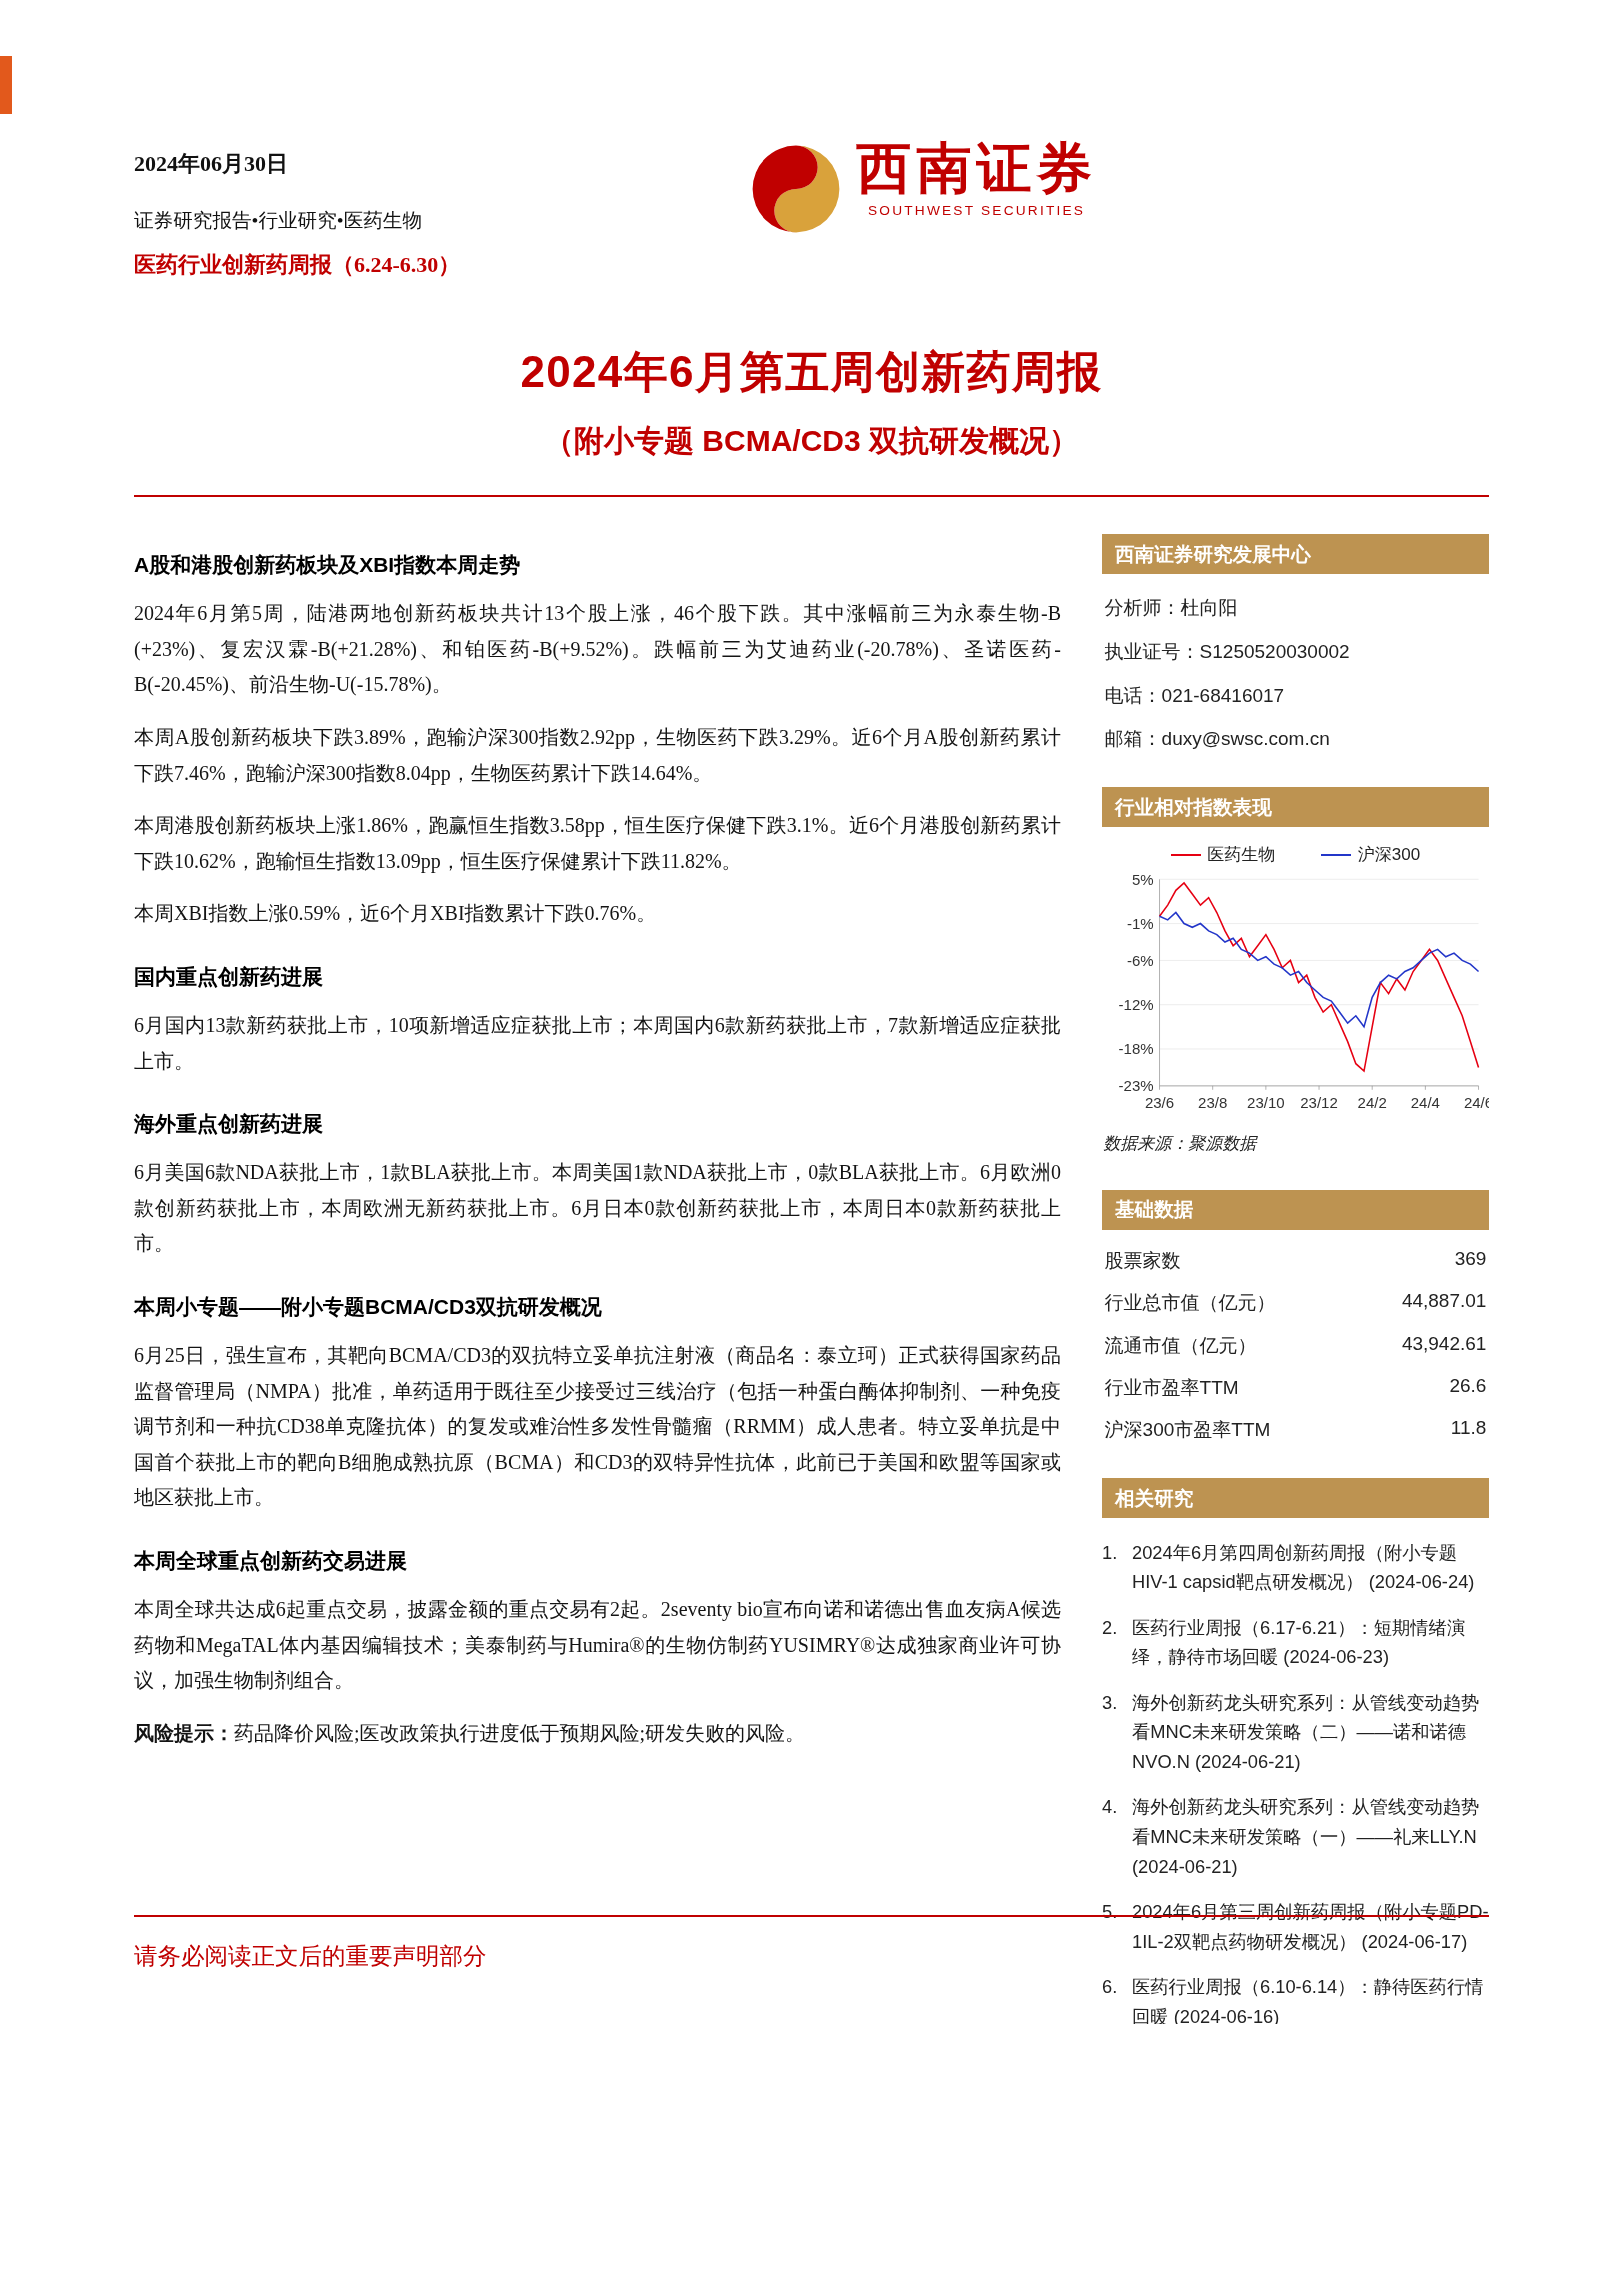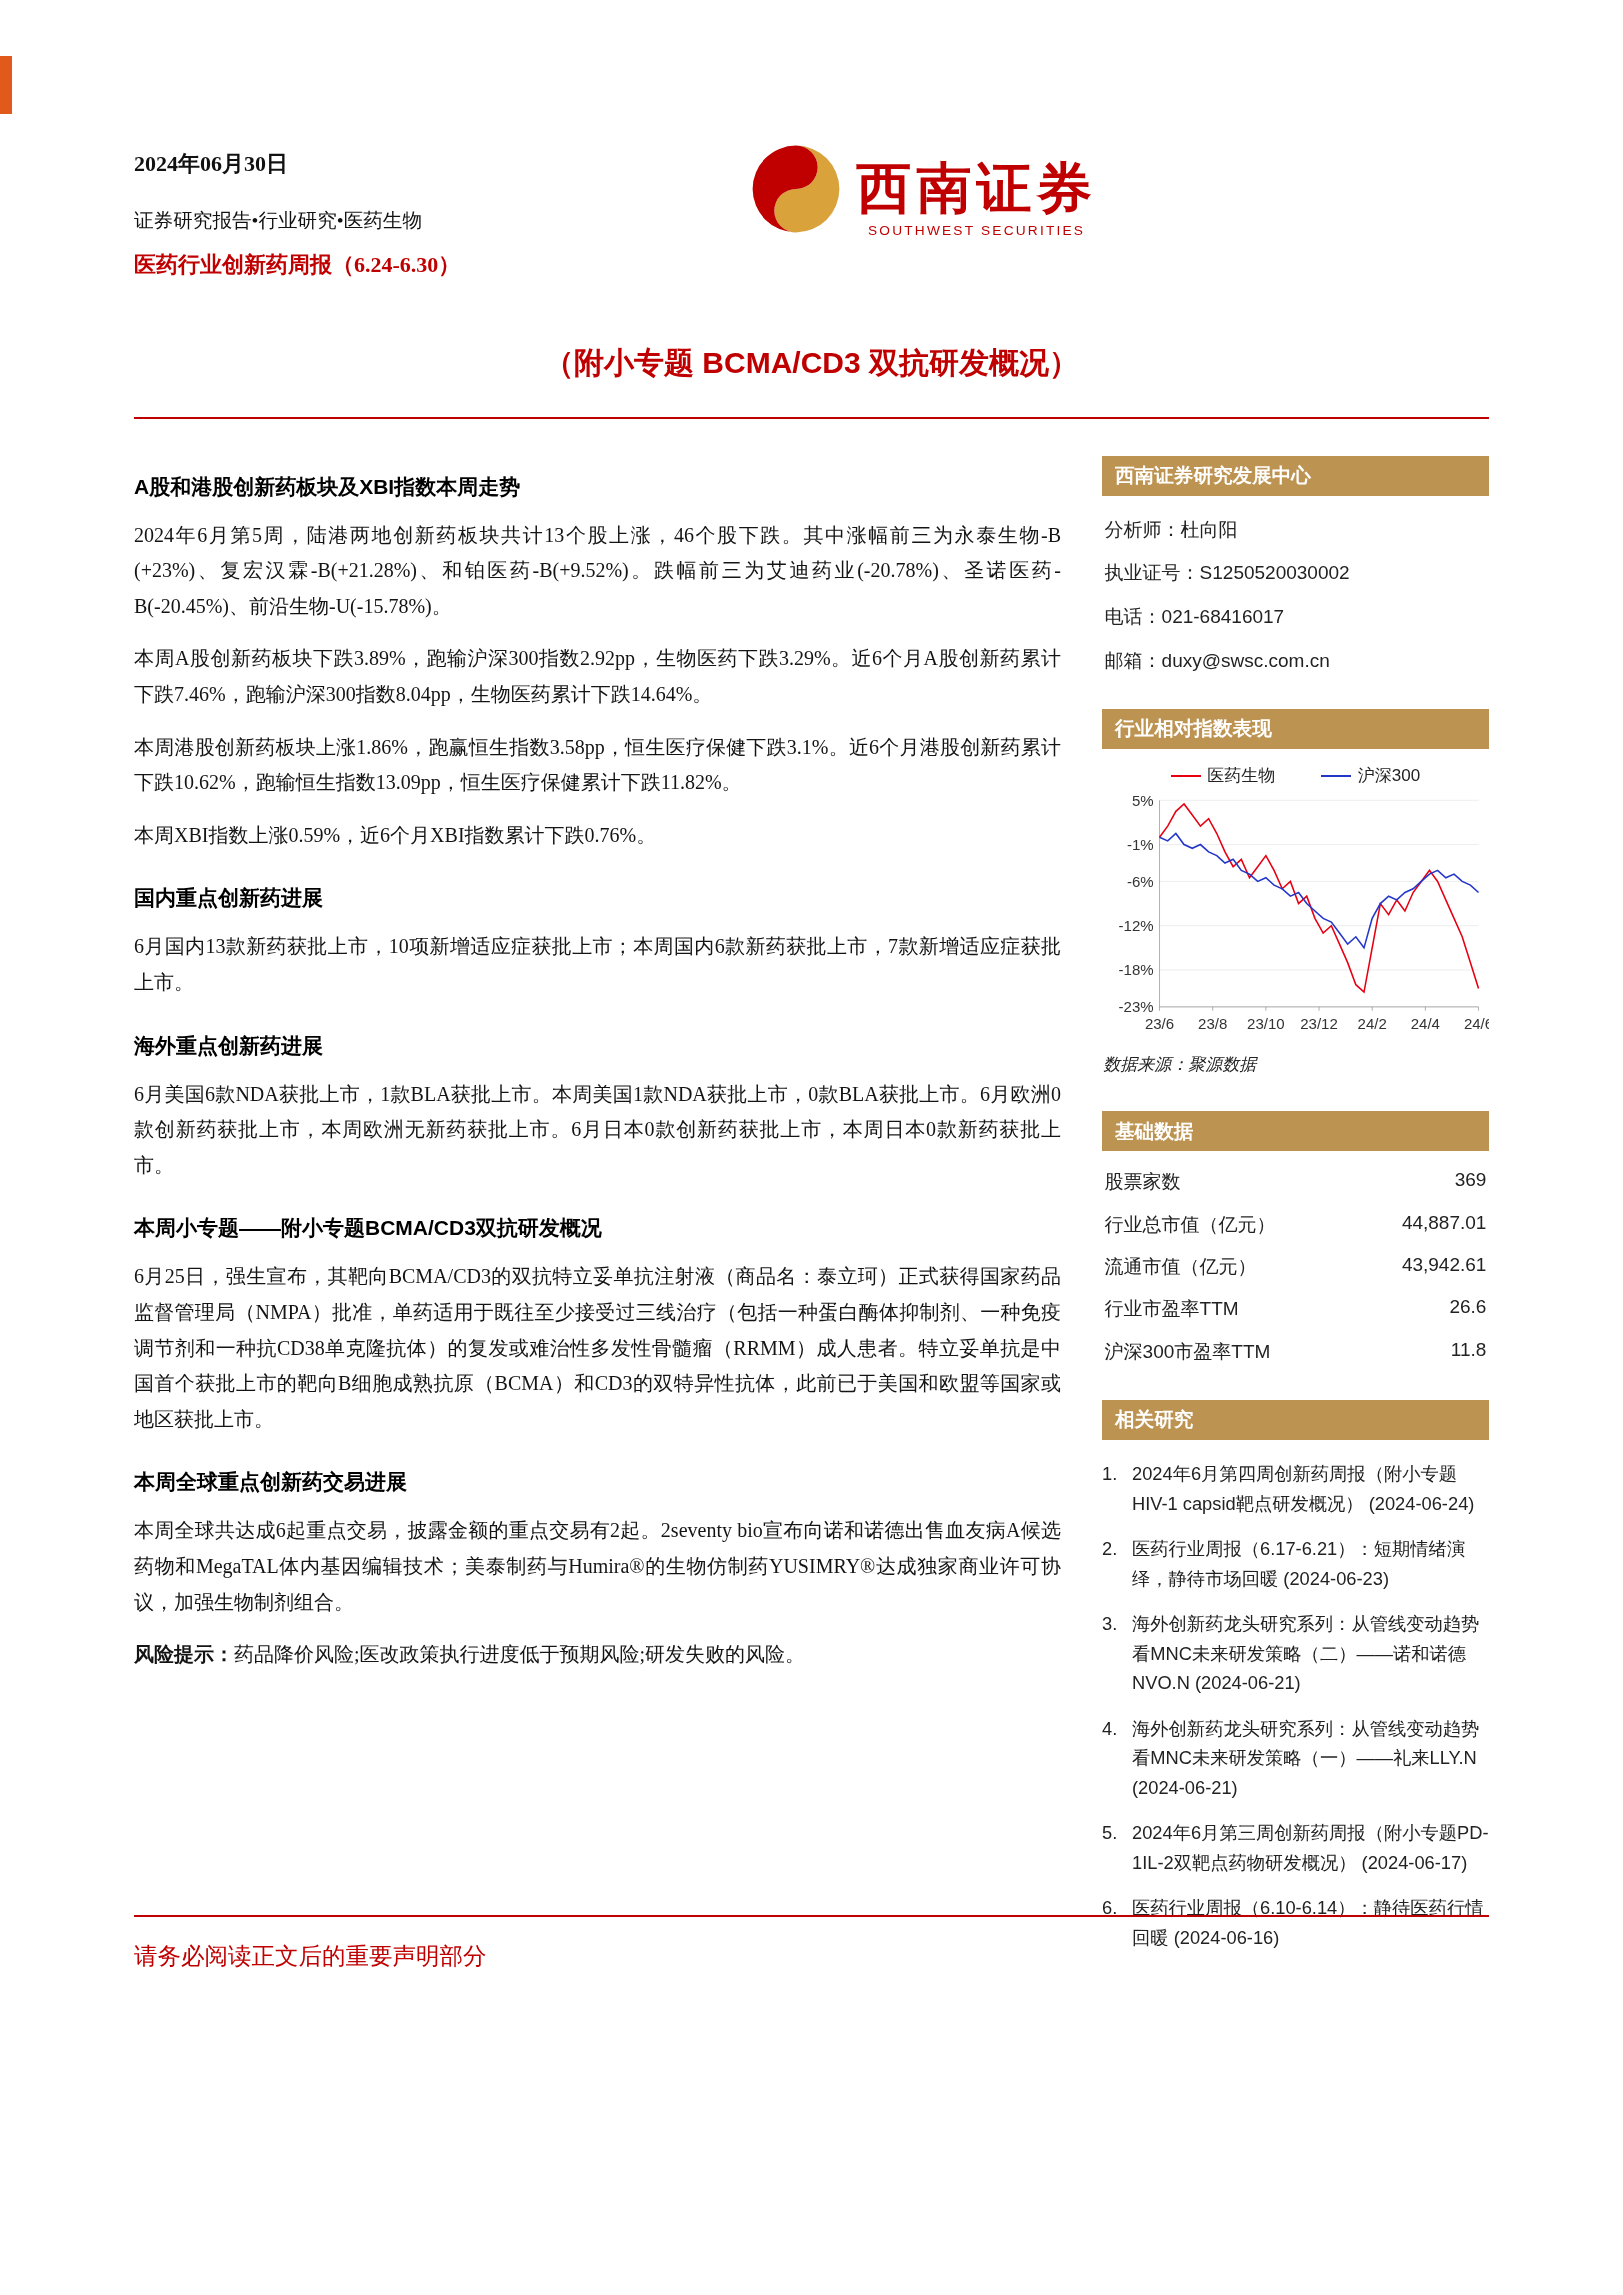--- a/index.html
+++ b/index.html
@@ -22,21 +22,21 @@
 
   
   .hdr { display: grid; grid-template-columns: 432px 1fr 392px; align-items: start; }
   .hdr-date { font-size: 22px; font-weight: bold; }
   .hdr-meta { font-size: 19.6px; margin-top: 28px; }
   .hdr-series { font-size: 22px; font-weight: bold; color: var(--red, #c00000); margin-top: 15.7px; }
   .hdr-rating {
     font-size: 26px; font-weight: bold; text-align: center; margin-top: 34px;
     font-family: "Liberation Sans", "DejaVu Sans", sans-serif;
   }
-  .hdr-logo { display: flex; align-items: flex-end; justify-content: flex-end; gap: 11px; margin-top: -9.2px; }
+  .hdr-logo { display: flex; align-items: flex-start; justify-content: flex-end; gap: 11px; margin-top: -9.2px; }
   .logo-txt { text-align: center; }
   .logo-cn { font-size: 55px; font-weight: bold; color: var(--red, #c00000); letter-spacing: 5.2px; line-height: 1.05; white-space: nowrap; }
   .logo-en { font-size: 13.7px; color: var(--red, #c00000); letter-spacing: 2.2px; margin-top: 5.2px; font-family: "Liberation Sans", "DejaVu Sans", sans-serif; white-space: nowrap; }
 
   
   .title-wrap { text-align: center; margin-top: 63px; color: var(--red, #c00000); font-family: "Liberation Sans", "DejaVu Sans", sans-serif; }
   .title-main { font-size: 44px; font-weight: bold; letter-spacing: 1.3px; }
   .title-sub { font-size: 30px; font-weight: bold; margin-top: 19.6px; }
   .rule { border-top: 2px solid var(--red, #c00000); margin-top: 33px; }
 
@@ -105,20 +105,21 @@
           <path d="M70 132 a62 62 0 0 1 0 -124 a31 31 0 0 1 0 62 a31 31 0 0 0 0 62 Z" fill="#c00000"></path>
         </svg>
         <div class="logo-txt">
           <div class="logo-cn">西南证券</div>
           <div class="logo-en">SOUTHWEST SECURITIES</div>
         </div>
       </div>
     </header>
 
     <div class="title-wrap">
+      <div class="title-main">2024年6月第五周创新药周报</div>
       <div class="title-sub">（附小专题 BCMA/CD3 双抗研发概况）</div>
     </div>
     <div class="rule"></div>
 
     <div class="cols">
 
       <main class="col-l">
         <h3 class="sec-h first">A股和港股创新药板块及XBI指数本周走势</h3>
         <p class="bp">2024年6月第5周，陆港两地创新药板块共计13个股上涨，46个股下跌。其中涨幅前三为永泰生物-B (+23%)、复宏汉霖-B(+21.28%)、和铂医药-B(+9.52%)。跌幅前三为艾迪药业(-20.78%)、圣诺医药-B(-20.45%)、前沿生物-U(-15.78%)。</p>
         <p class="bp">本周A股创新药板块下跌3.89%，跑输沪深300指数2.92pp，生物医药下跌3.29%。近6个月A股创新药累计下跌7.46%，跑输沪深300指数8.04pp，生物医药累计下跌14.64%。</p>

